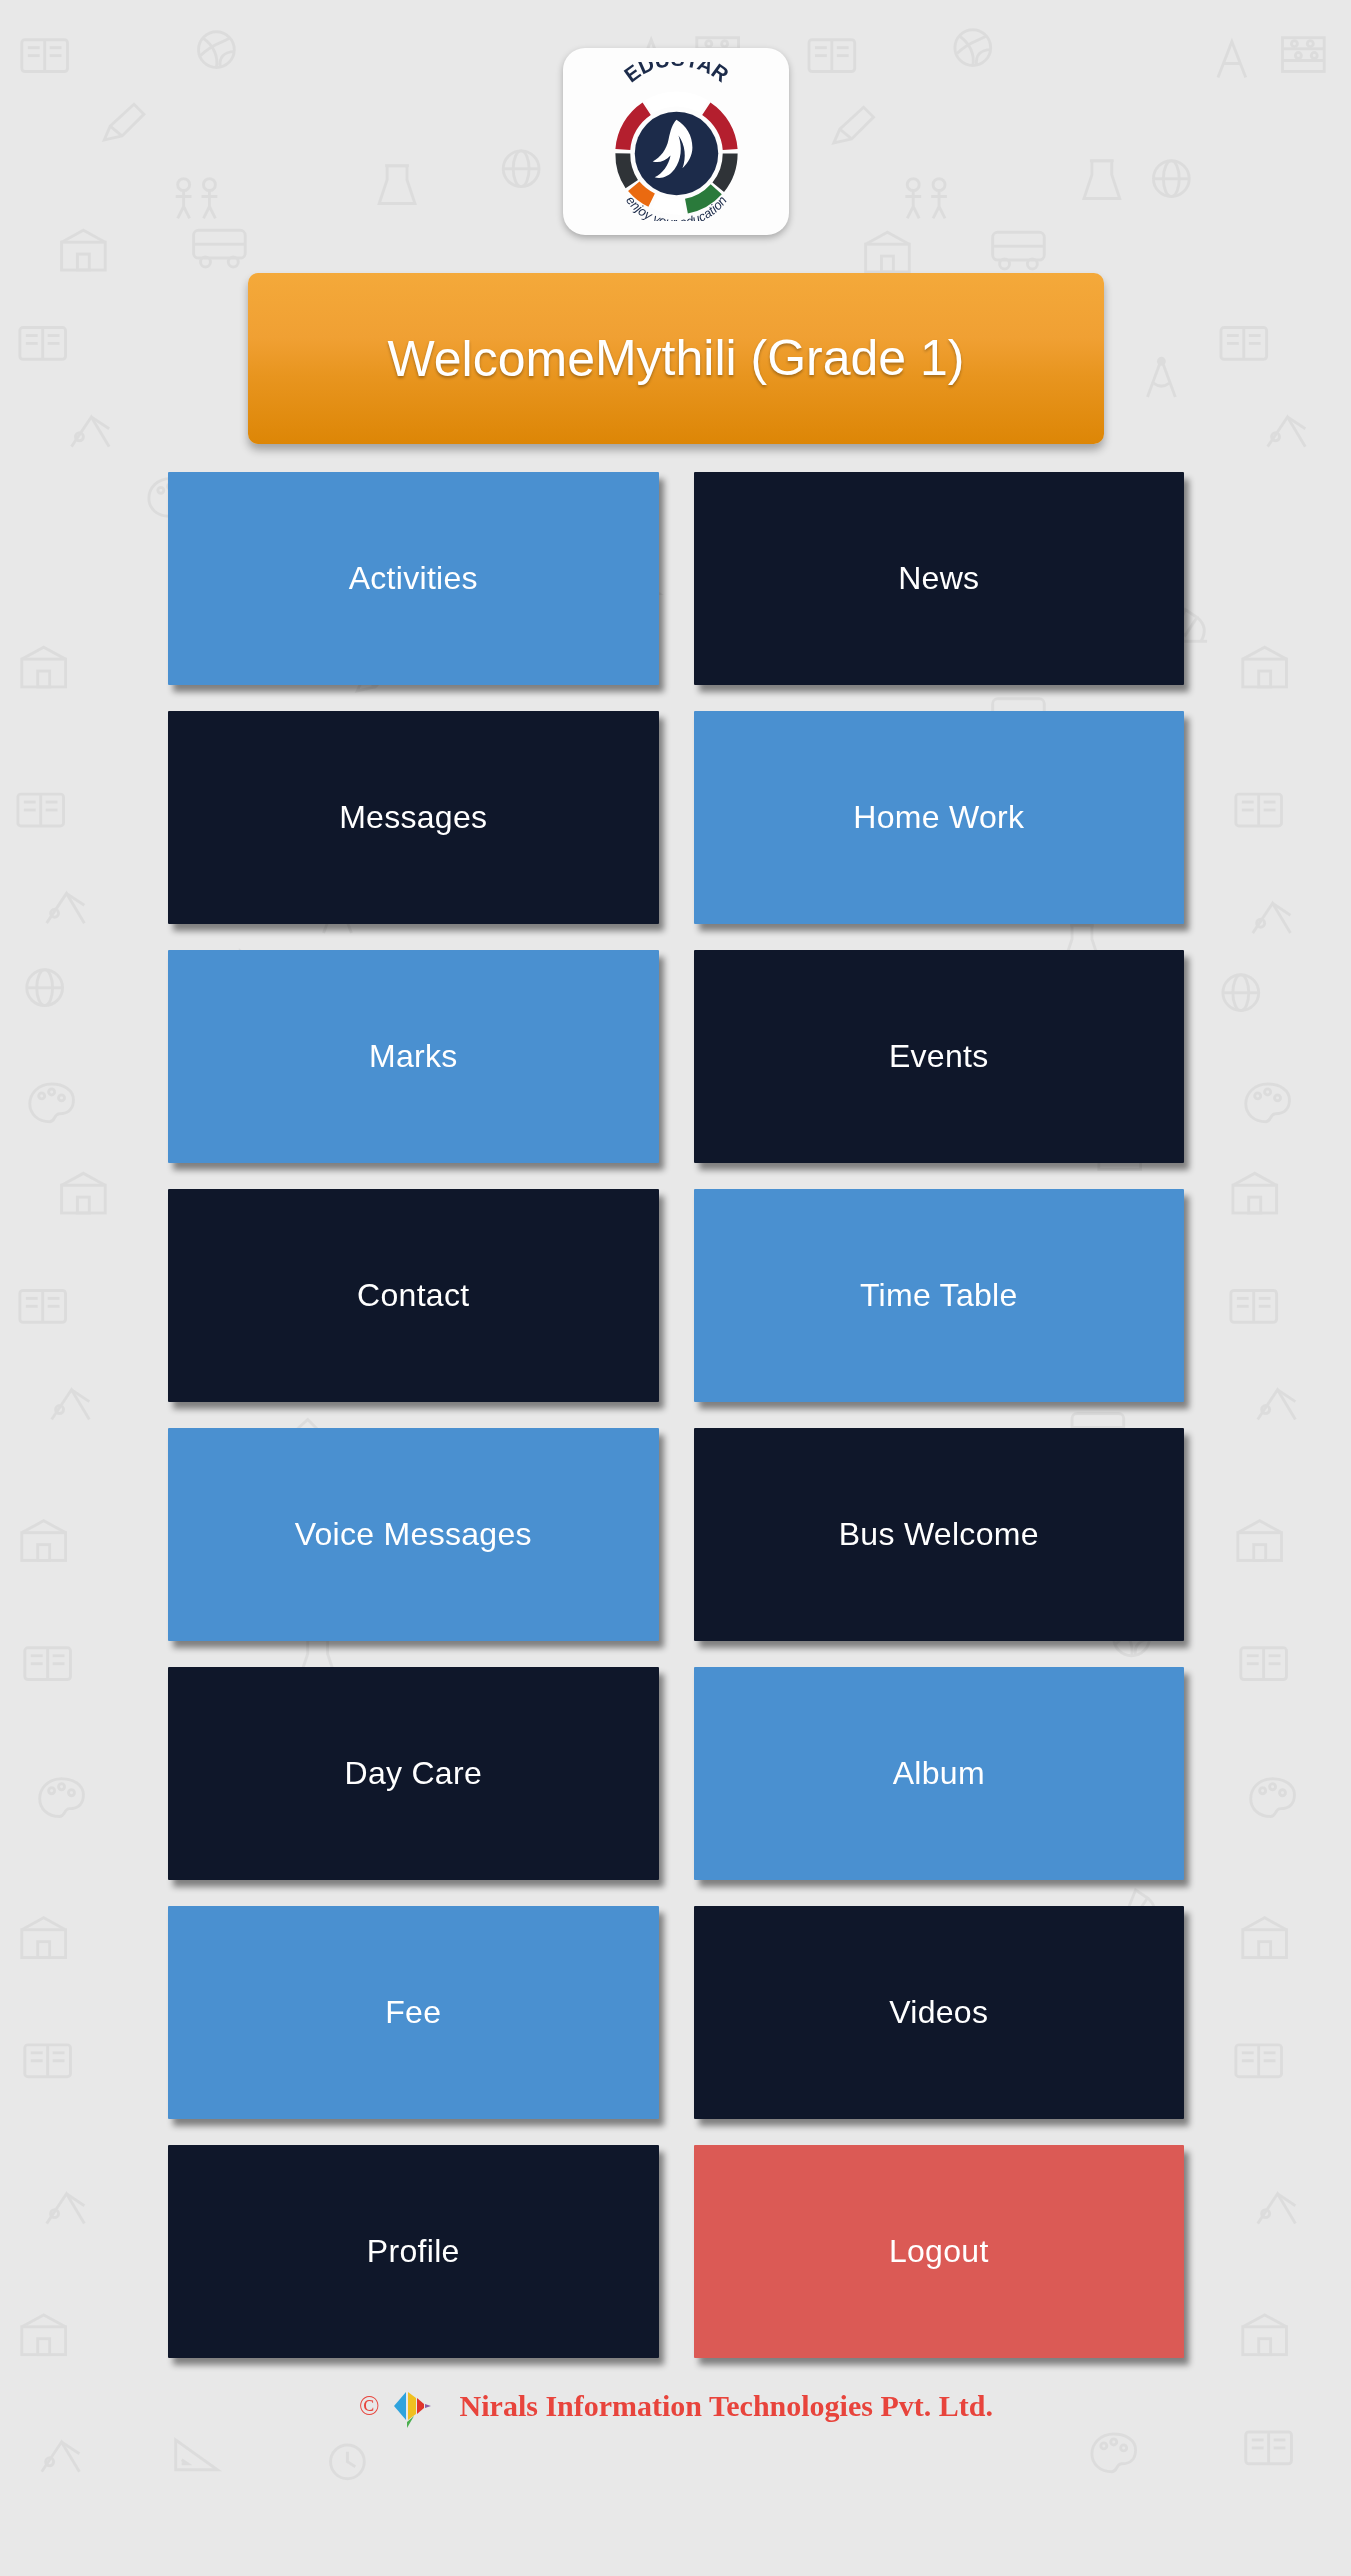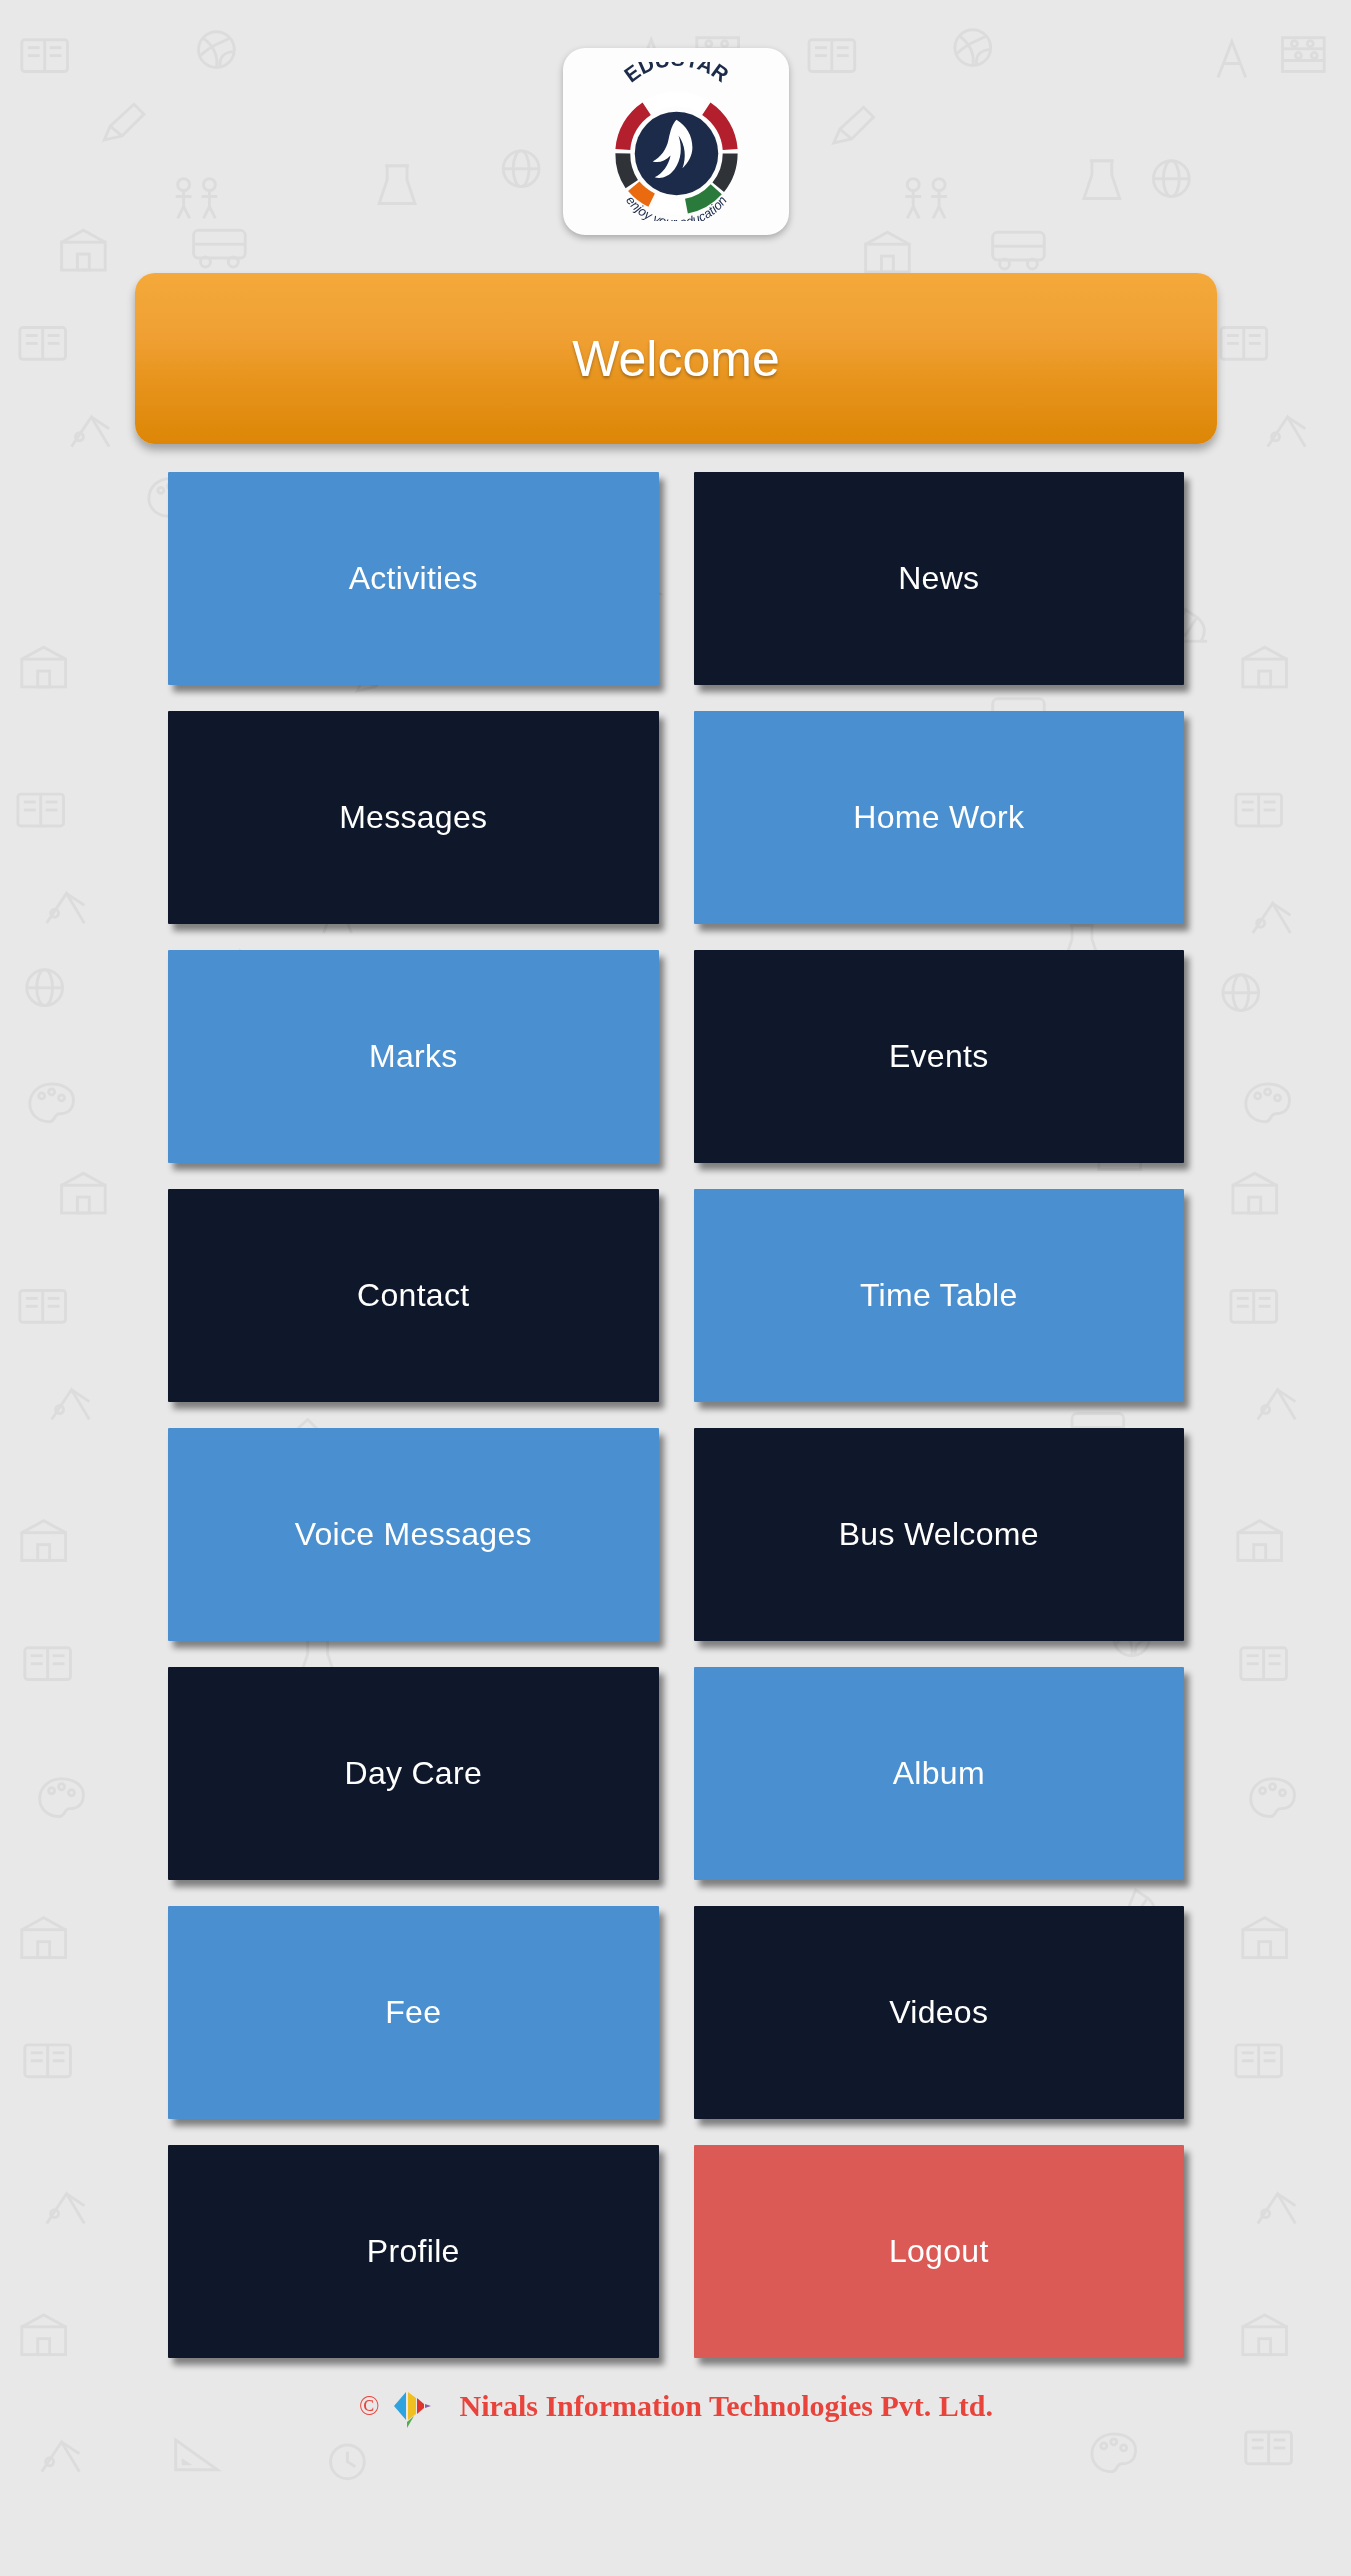--- a/index.html
+++ b/index.html
@@ -45,23 +45,23 @@
     box-shadow: 0 3px 7px rgba(0,0,0,0.28);
     display: flex;
     align-items: center;
     justify-content: center;
   }
   .logo-card svg { display: block; }
 
   
   .welcome-banner {
     margin-top: 38px;
-    width: 1082px;
+    width: 856px;
     height: 171px;
-    border-radius: 20px;
+    border-radius: 10px;
     background: linear-gradient(to bottom, #f4a93a 0%, #f0a033 38%, #e8951f 60%, #dd8606 100%);
     box-shadow: 0 6px 8px rgba(0,0,0,0.30);
     display: flex;
     flex-direction: row;
     align-items: center;
     justify-content: center;
     color: #ffffff;
     text-shadow: 0 2px 3px rgba(0,0,0,0.30);
   }
   .welcome-line1 {
@@ -360,20 +360,21 @@
 
       <path id="arc-bottom" d="M 32 104 A 62 62 0 0 0 156 104" fill="none"></path>
       <text font-family="Liberation Sans, sans-serif" font-size="13" font-style="italic" fill="#1c2b4a">
         <textPath href="#arc-bottom" startOffset="50%" text-anchor="middle">enjoy your education</textPath>
       </text>
     </svg>
   </div>
 
   <div class="welcome-banner">
     <div class="welcome-line1">Welcome</div>
+    <div class="welcome-line2">Mythili (Grade 1)</div>
   </div>
 
   <div class="grid">
     <div class="tile tile-blue">Activities</div>
     <div class="tile tile-green">News</div>
     <div class="tile tile-green">Messages</div>
     <div class="tile tile-blue">Home Work</div>
     <div class="tile tile-blue">Marks</div>
     <div class="tile tile-green">Events</div>
     <div class="tile tile-green">Contact</div>

